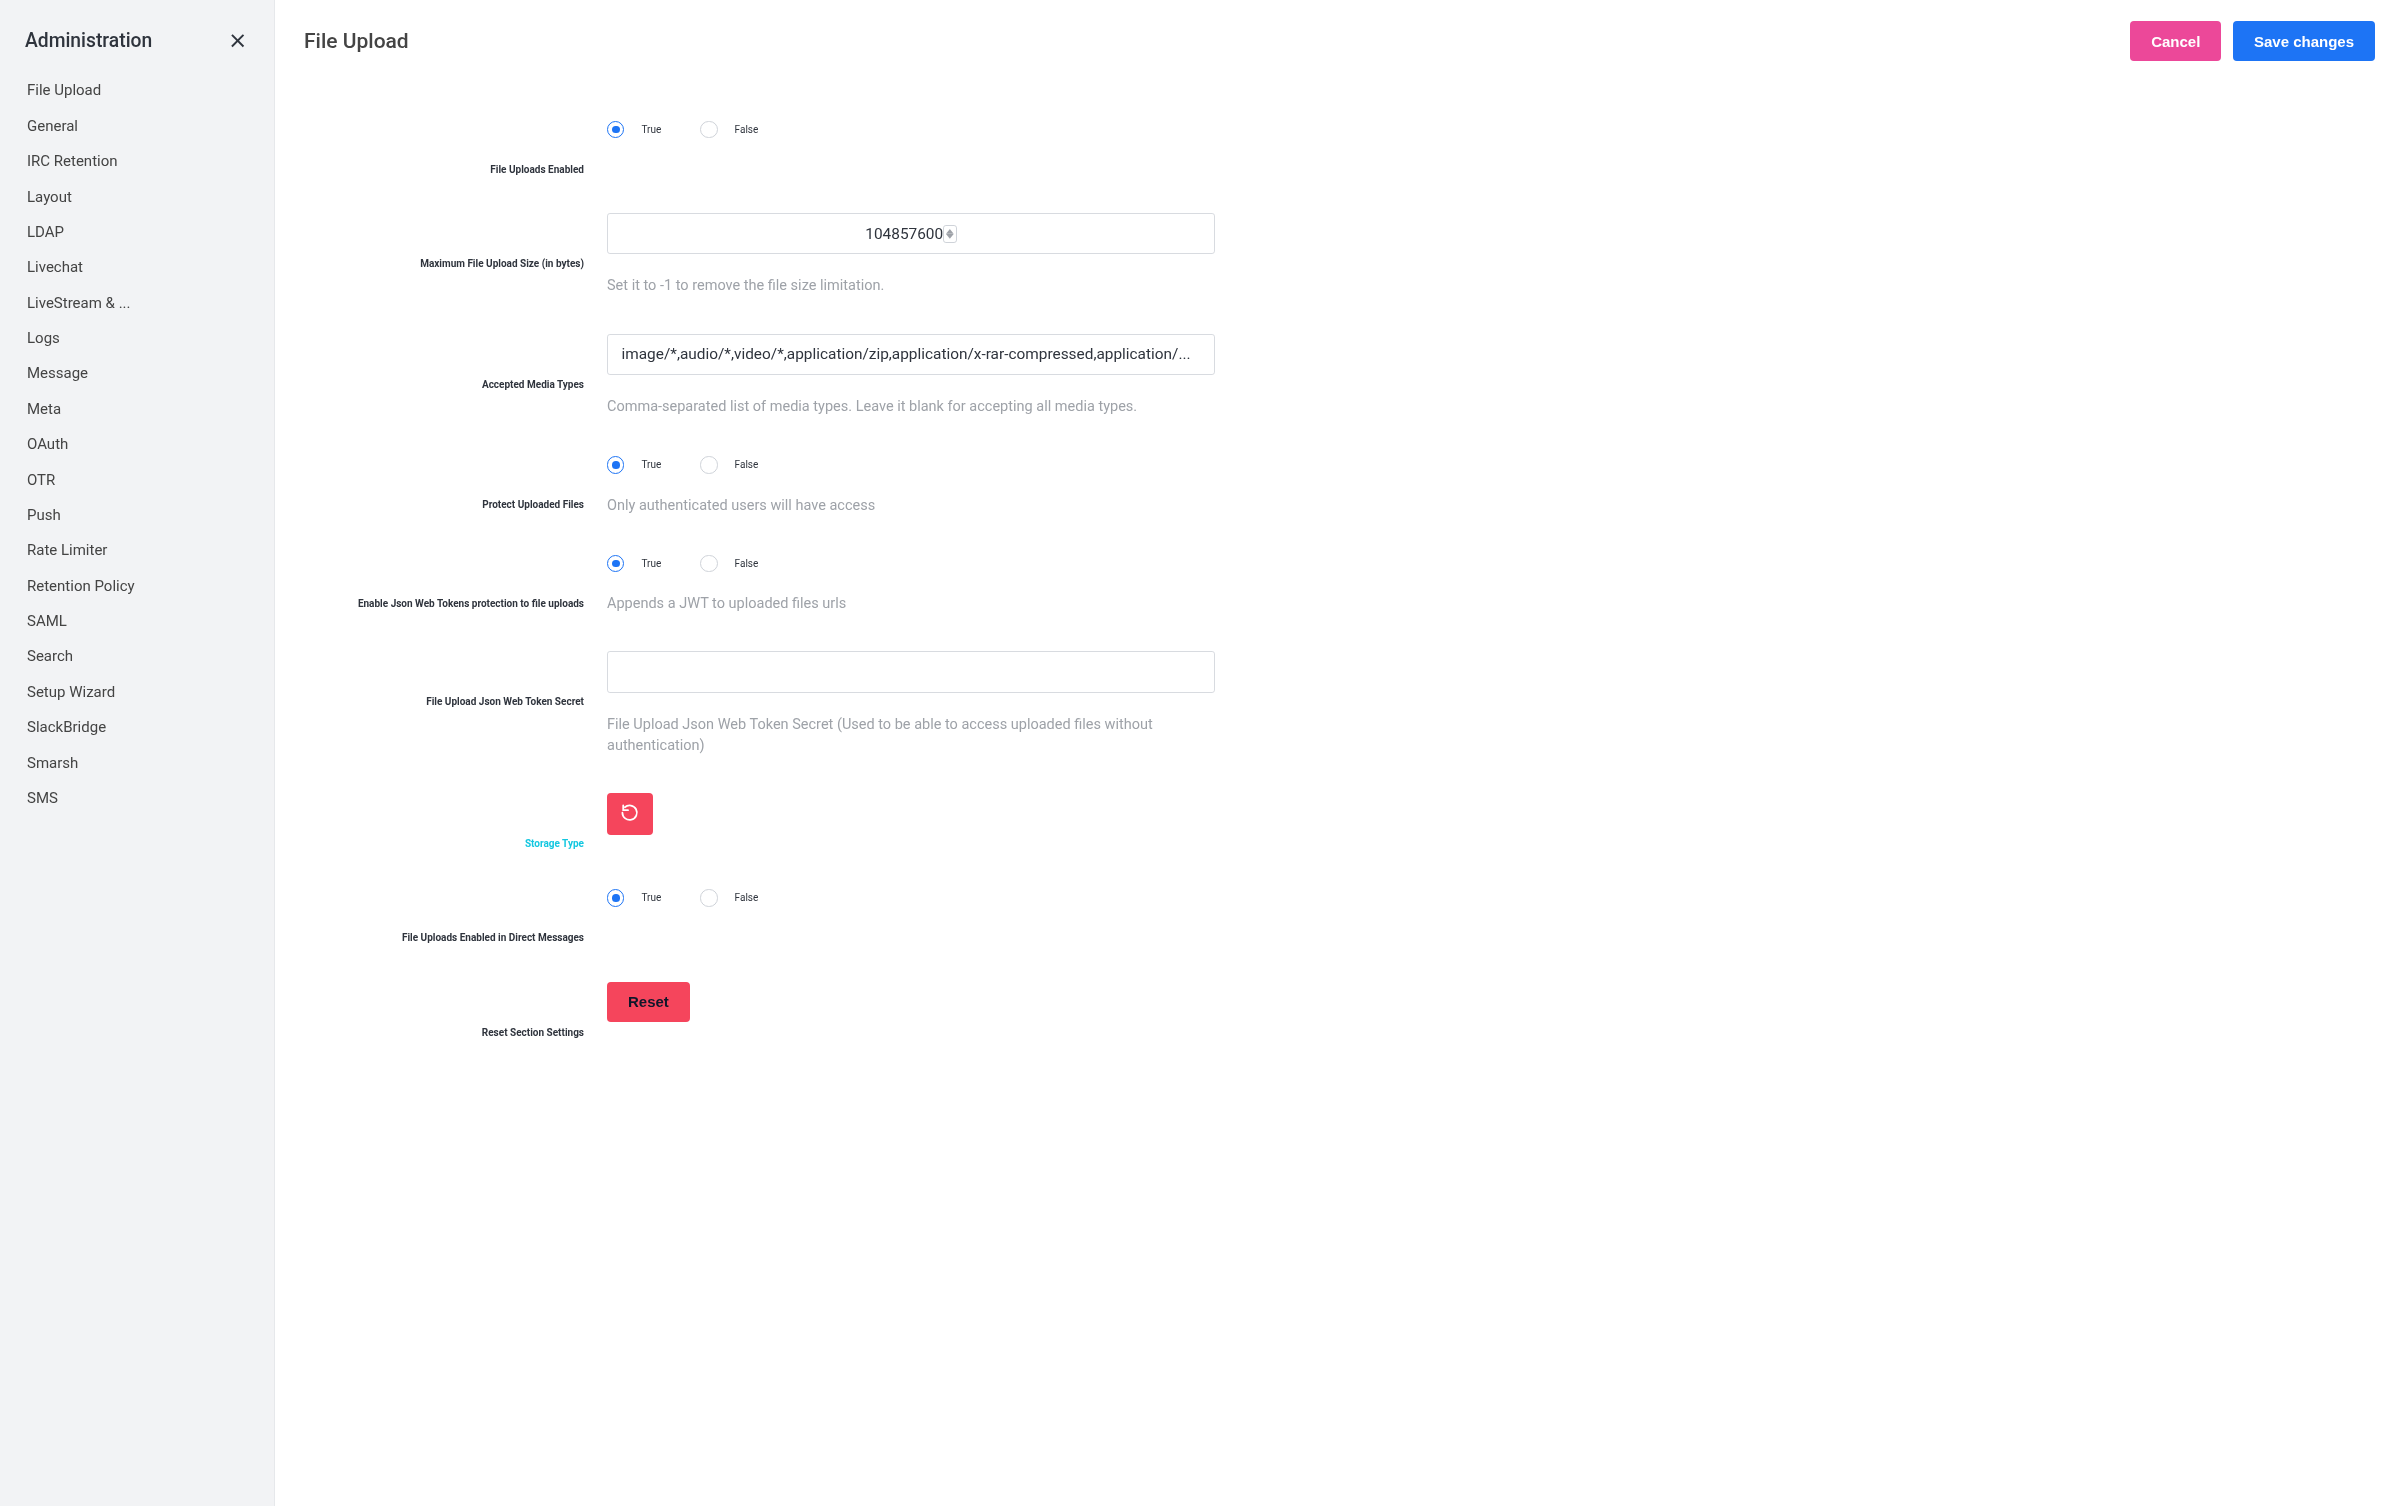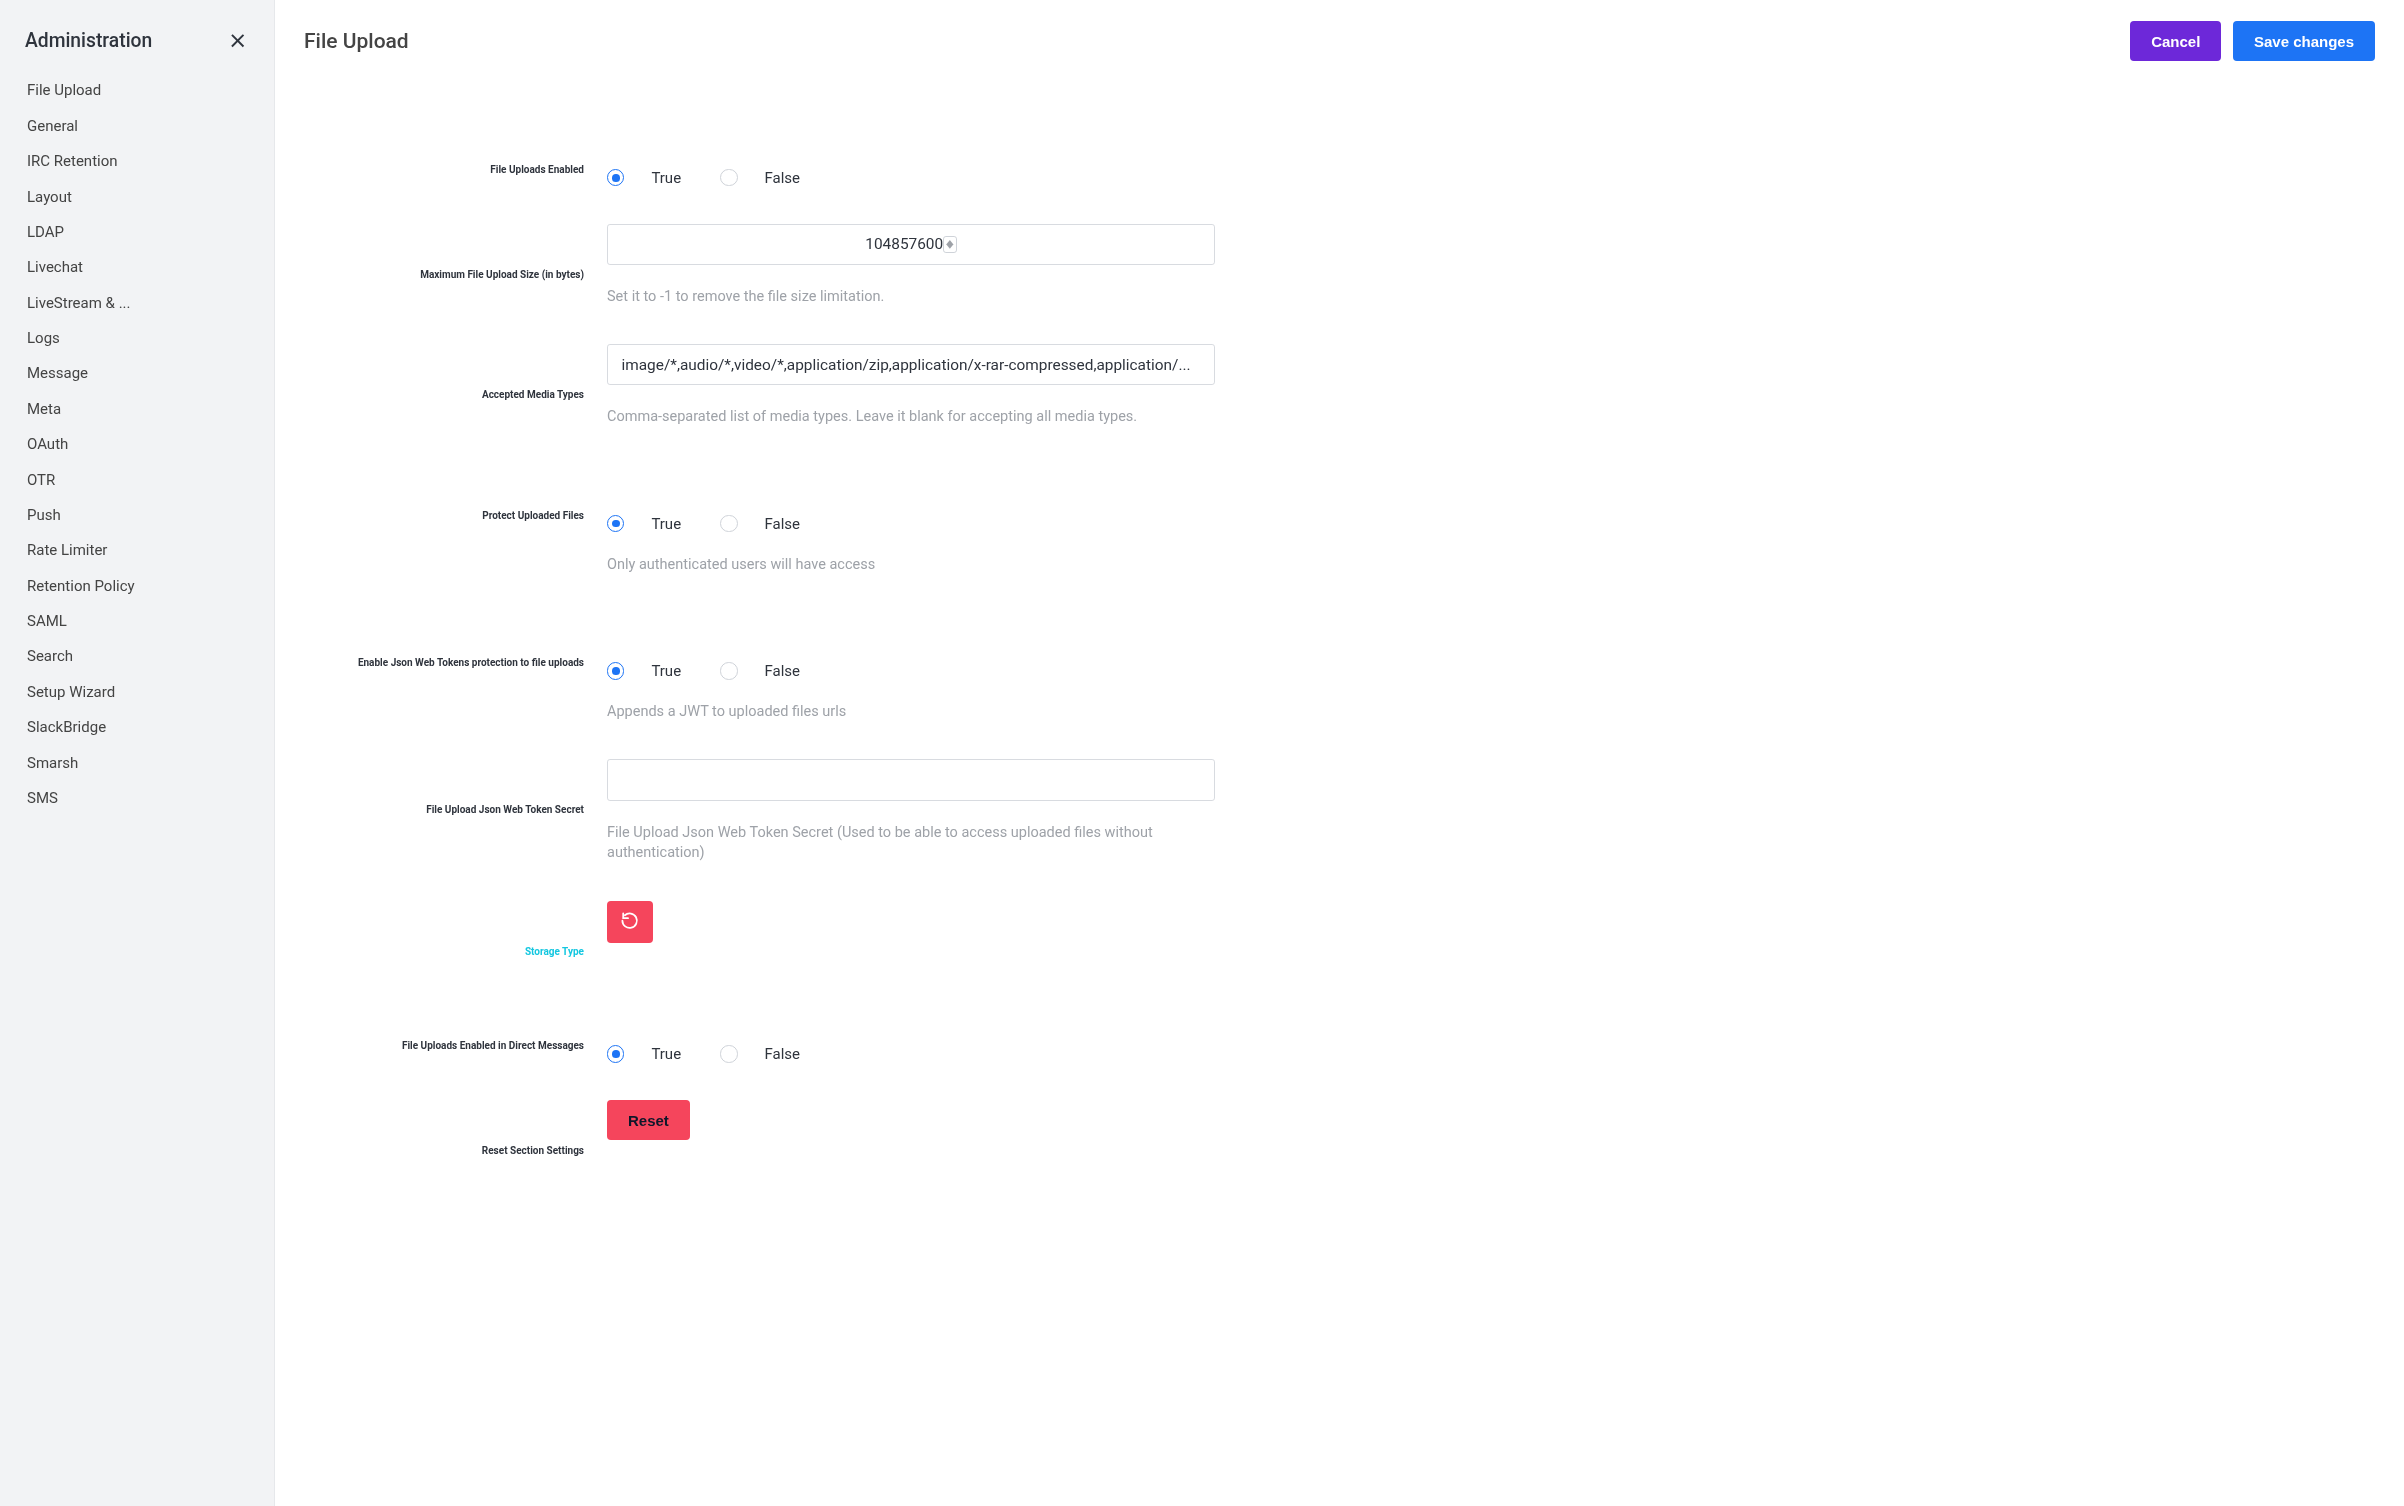--- a/index.html
+++ b/index.html
@@ -74,21 +74,21 @@
   .top-actions { display: flex; gap: 11.6px; }
   .btn {
     border: none;
     border-radius: 3.9px;
     padding: 11.6px 21px;
     font-size: 15px;
     font-weight: 600;
     cursor: pointer;
     color: #fff;
   }
-  .btn-cancel { background: #6d28d9; }
+  .btn-cancel { background: #ec4899; }
   .btn-save   { background: #1d74f5; }
 
   .content {
     flex: 1;
     overflow-y: auto;
     padding: 48px 29px 39px 29px;
   }
   .form-row {
     display: flex;
     align-items: flex-start;
@@ -110,25 +110,24 @@
   .form-field { flex: 1; max-width: 695px; }
   .radio-group {
     display: flex;
     gap: 39px;
     align-items: center;
     padding-top: 1.9px;
   }
   .radio-option {
     display: flex;
     align-items: center;
-    gap: 27px;
-    cursor: pointer;
-    font-size: 15px;
-    color: #2f343d;
-    margin-top: 48px;
+    gap: 17px;
+    cursor: pointer;
+    font-size: 10px;
+    color: #2f343d;
   }
   .radio-circle {
     width: 17.4px; height: 17.4px;
     border: 1.9px solid #cfd3d9;
     border-radius: 50%;
     display: flex;
     align-items: center;
     justify-content: center;
   }
   .radio-option.selected .radio-circle {

